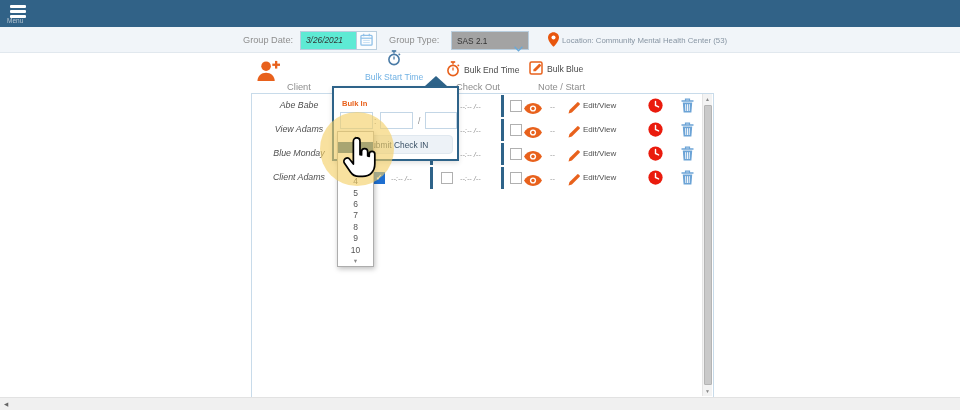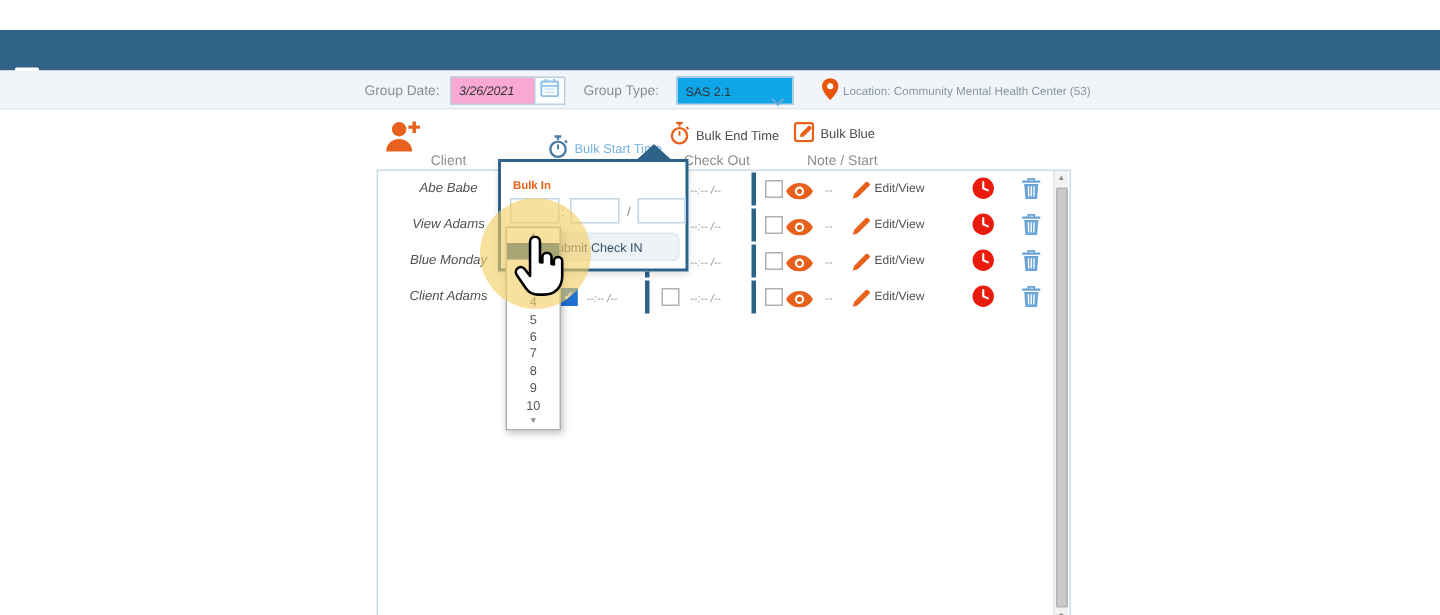--- a/index.html
+++ b/index.html
@@ -1,44 +1,44 @@
 <!DOCTYPE html>
 <html><head>
 <meta charset="utf-8">
 <style>
   html,body{margin:0;padding:0;background:#fff;}
   .screen{position:relative;width:960px;height:410px;overflow:hidden;background:#fff;
           font-family:"Liberation Sans",sans-serif;-webkit-font-smoothing:antialiased;}
-  .abs{position:absolute;margin-top:20px;}
+  .abs{position:absolute;}
 
   
   .topbar{left:0;top:0;width:960px;height:27px;background:#316287;}
   .hamburger{left:10px;top:5px;width:16px;}
   .hamburger div{height:2.6px;background:#fff;border-radius:1px;margin-bottom:2.4px;}
   .menu-label{left:7px;top:17px;font-size:6.5px;color:#b5c4d1;}
 
   
   .headerbar{left:0;top:27px;width:960px;height:25px;background:#f1f5f9;border-bottom:1px solid #e1e8ee;}
   .lbl{font-size:9.2px;color:#8e8e8e;}
   .gd-label{left:243px;top:35px;}
-  .date-input{left:300px;top:31px;width:53px;height:17px;background:#f9a8d4;border:1px solid #b9cede;
+  .date-input{left:300px;top:31px;width:53px;height:17px;background:#5eead4;border:1px solid #b9cede;
               font-size:8.3px;font-style:italic;color:#333;line-height:17px;padding-left:5px;}
   .cal-btn{left:356px;top:31px;width:19px;height:17px;background:#fbfdfe;border:1px solid #b9cede;
            display:flex;align-items:center;justify-content:center;}
   .gt-label{left:389px;top:35px;}
-  .type-select{left:451px;top:31px;width:76px;height:17px;background:#0ea5e9;border:1px solid #b9cede;}
+  .type-select{left:451px;top:31px;width:76px;height:17px;background:#a3a3a3;border:1px solid #b9cede;}
   .type-value{left:5px;top:4px;font-size:8.3px;color:#333;position:absolute;}
   .type-chev{right:5px;top:6px;position:absolute;}
   .pin{left:548px;top:32px;}
   .loc-text{left:562px;top:36px;font-size:7.8px;color:#8795a3;}
 
   
   .addclient{left:255px;top:59px;}
   .bulk{display:flex;align-items:center;gap:4px;}
-  .bulk-start{left:365px;top:70px;color:#72b2e4;}
+  .bulk-start{left:365px;top:50px;color:#72b2e4;flex-direction:column;}
   .bulk-end{left:446px;top:61px;color:#4a4a4a;}
   .bulk-note{left:529px;top:61px;color:#4a4a4a;}
   .bulk span{font-size:8.6px;}
   .bulk-start span{color:#72b2e4;}
   .bulk-end span,.bulk-note span{color:#4a4a4a;}
 
   
   .col-h{font-size:9.3px;color:#8d8d8d;top:82px;}
   .h-client{left:258px;width:82px;text-align:center;}
   .h-checkout{left:456px;}

